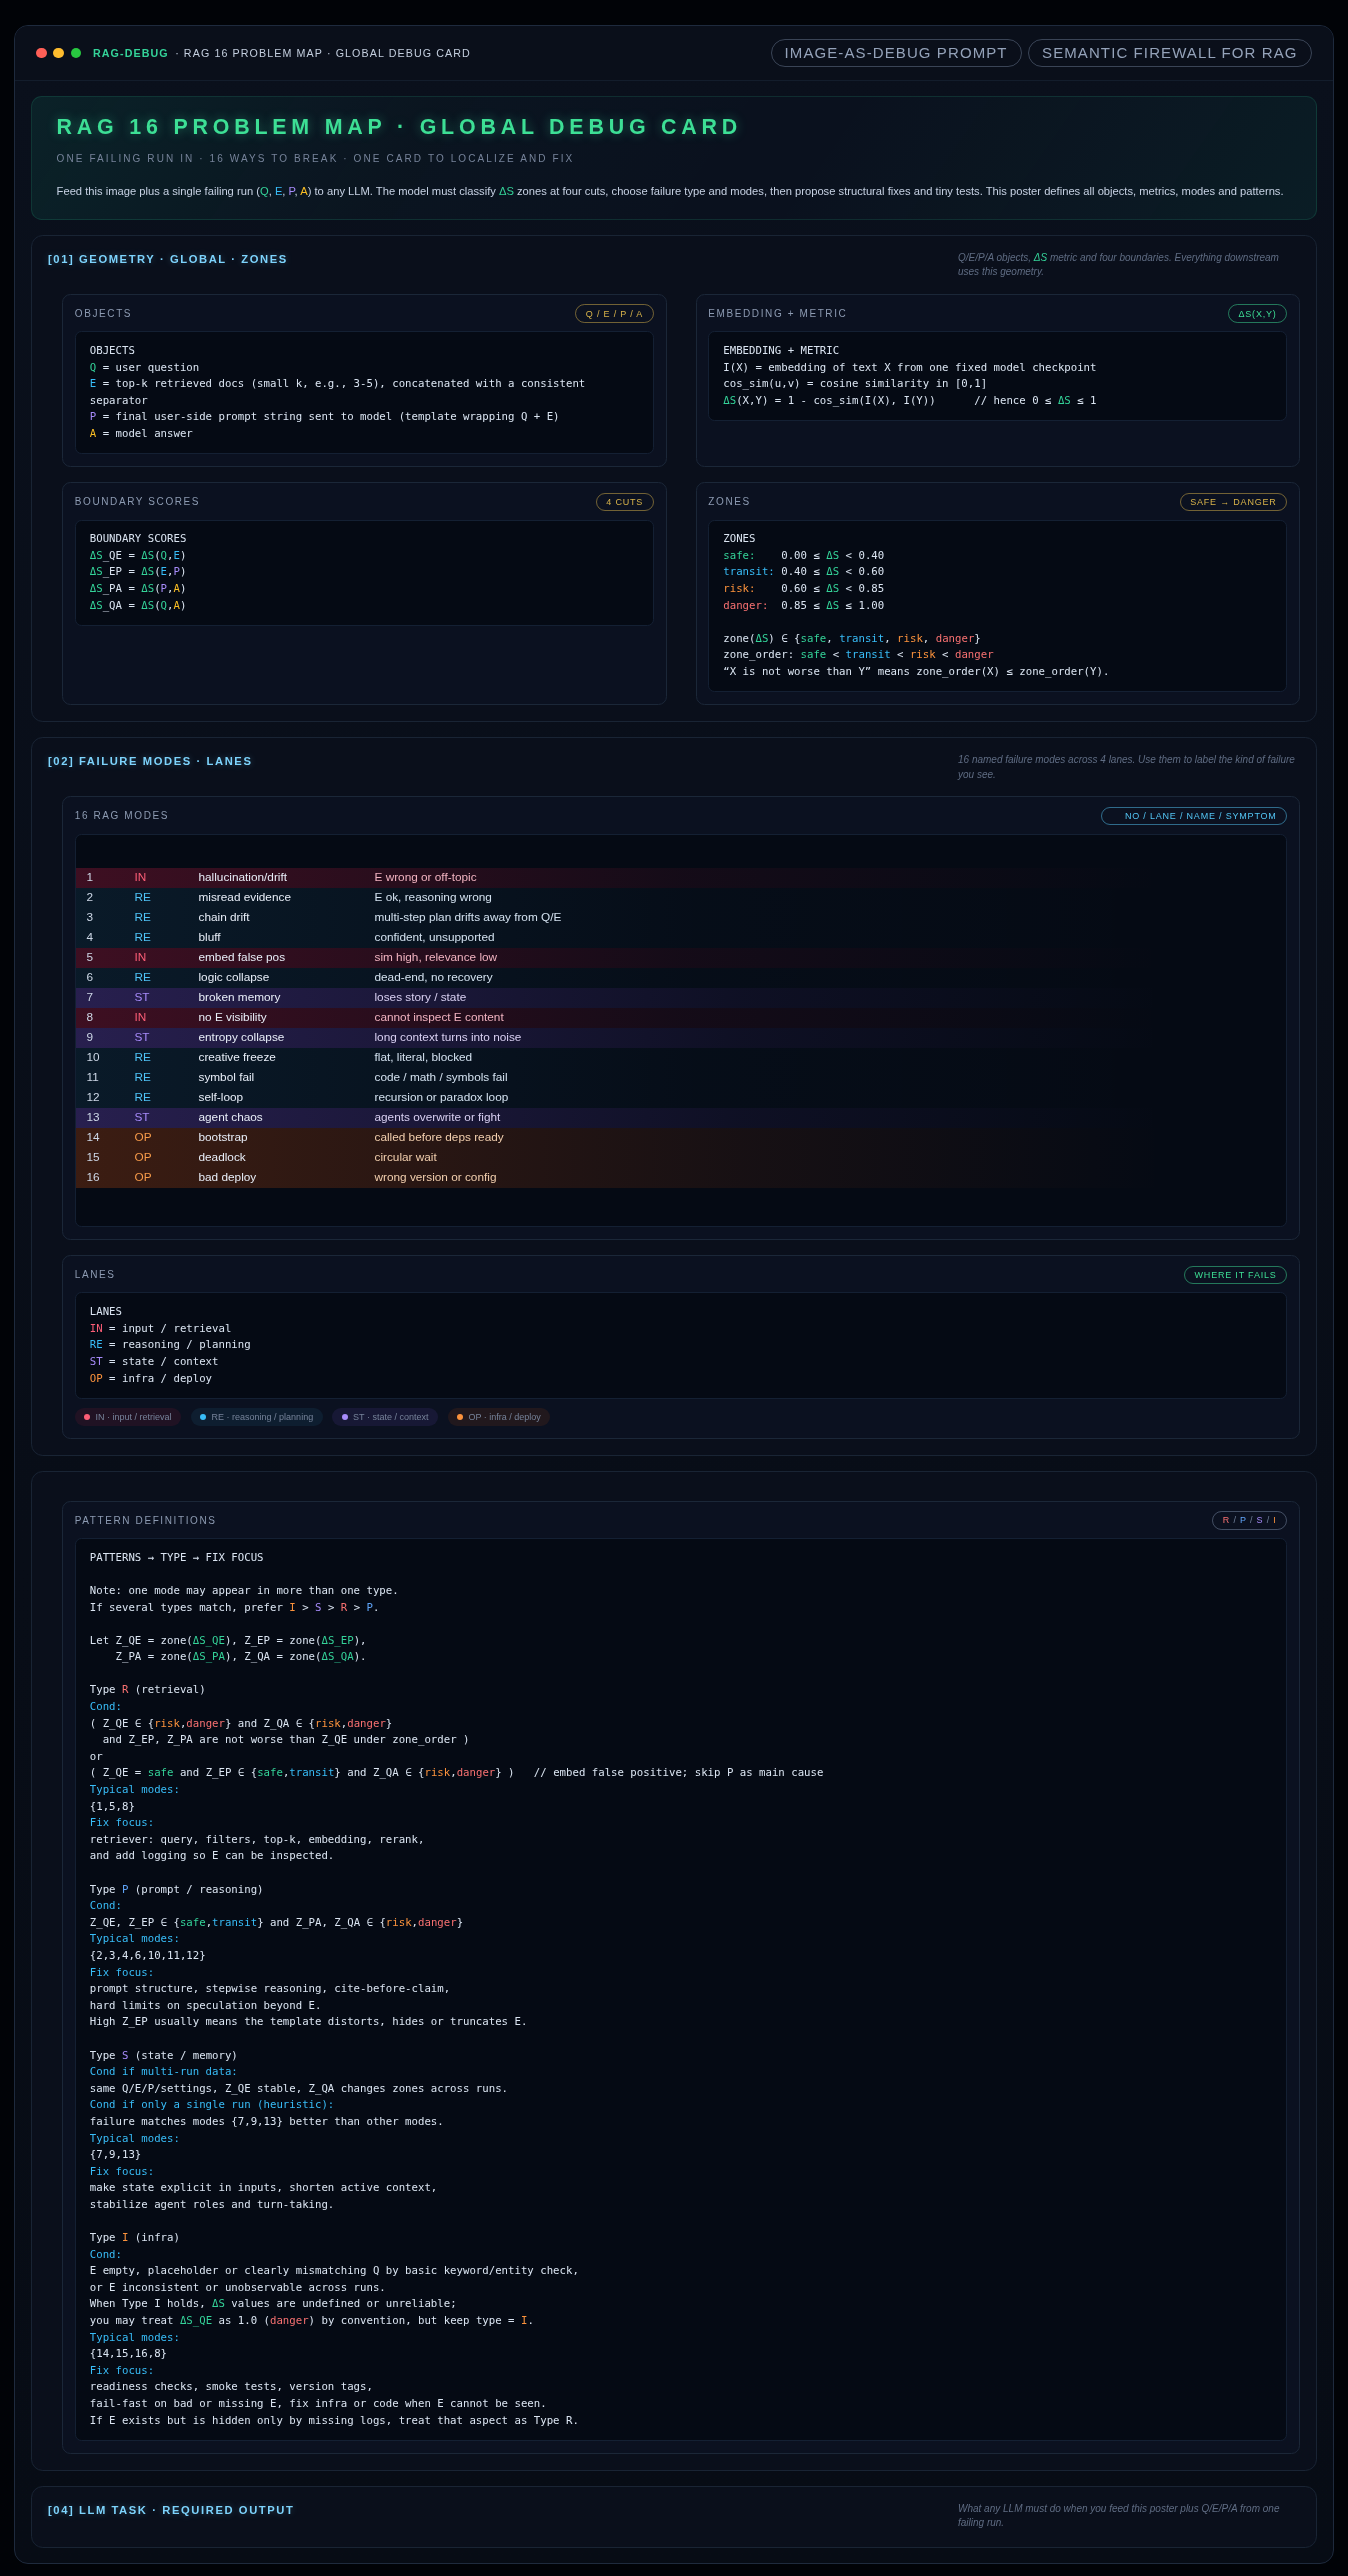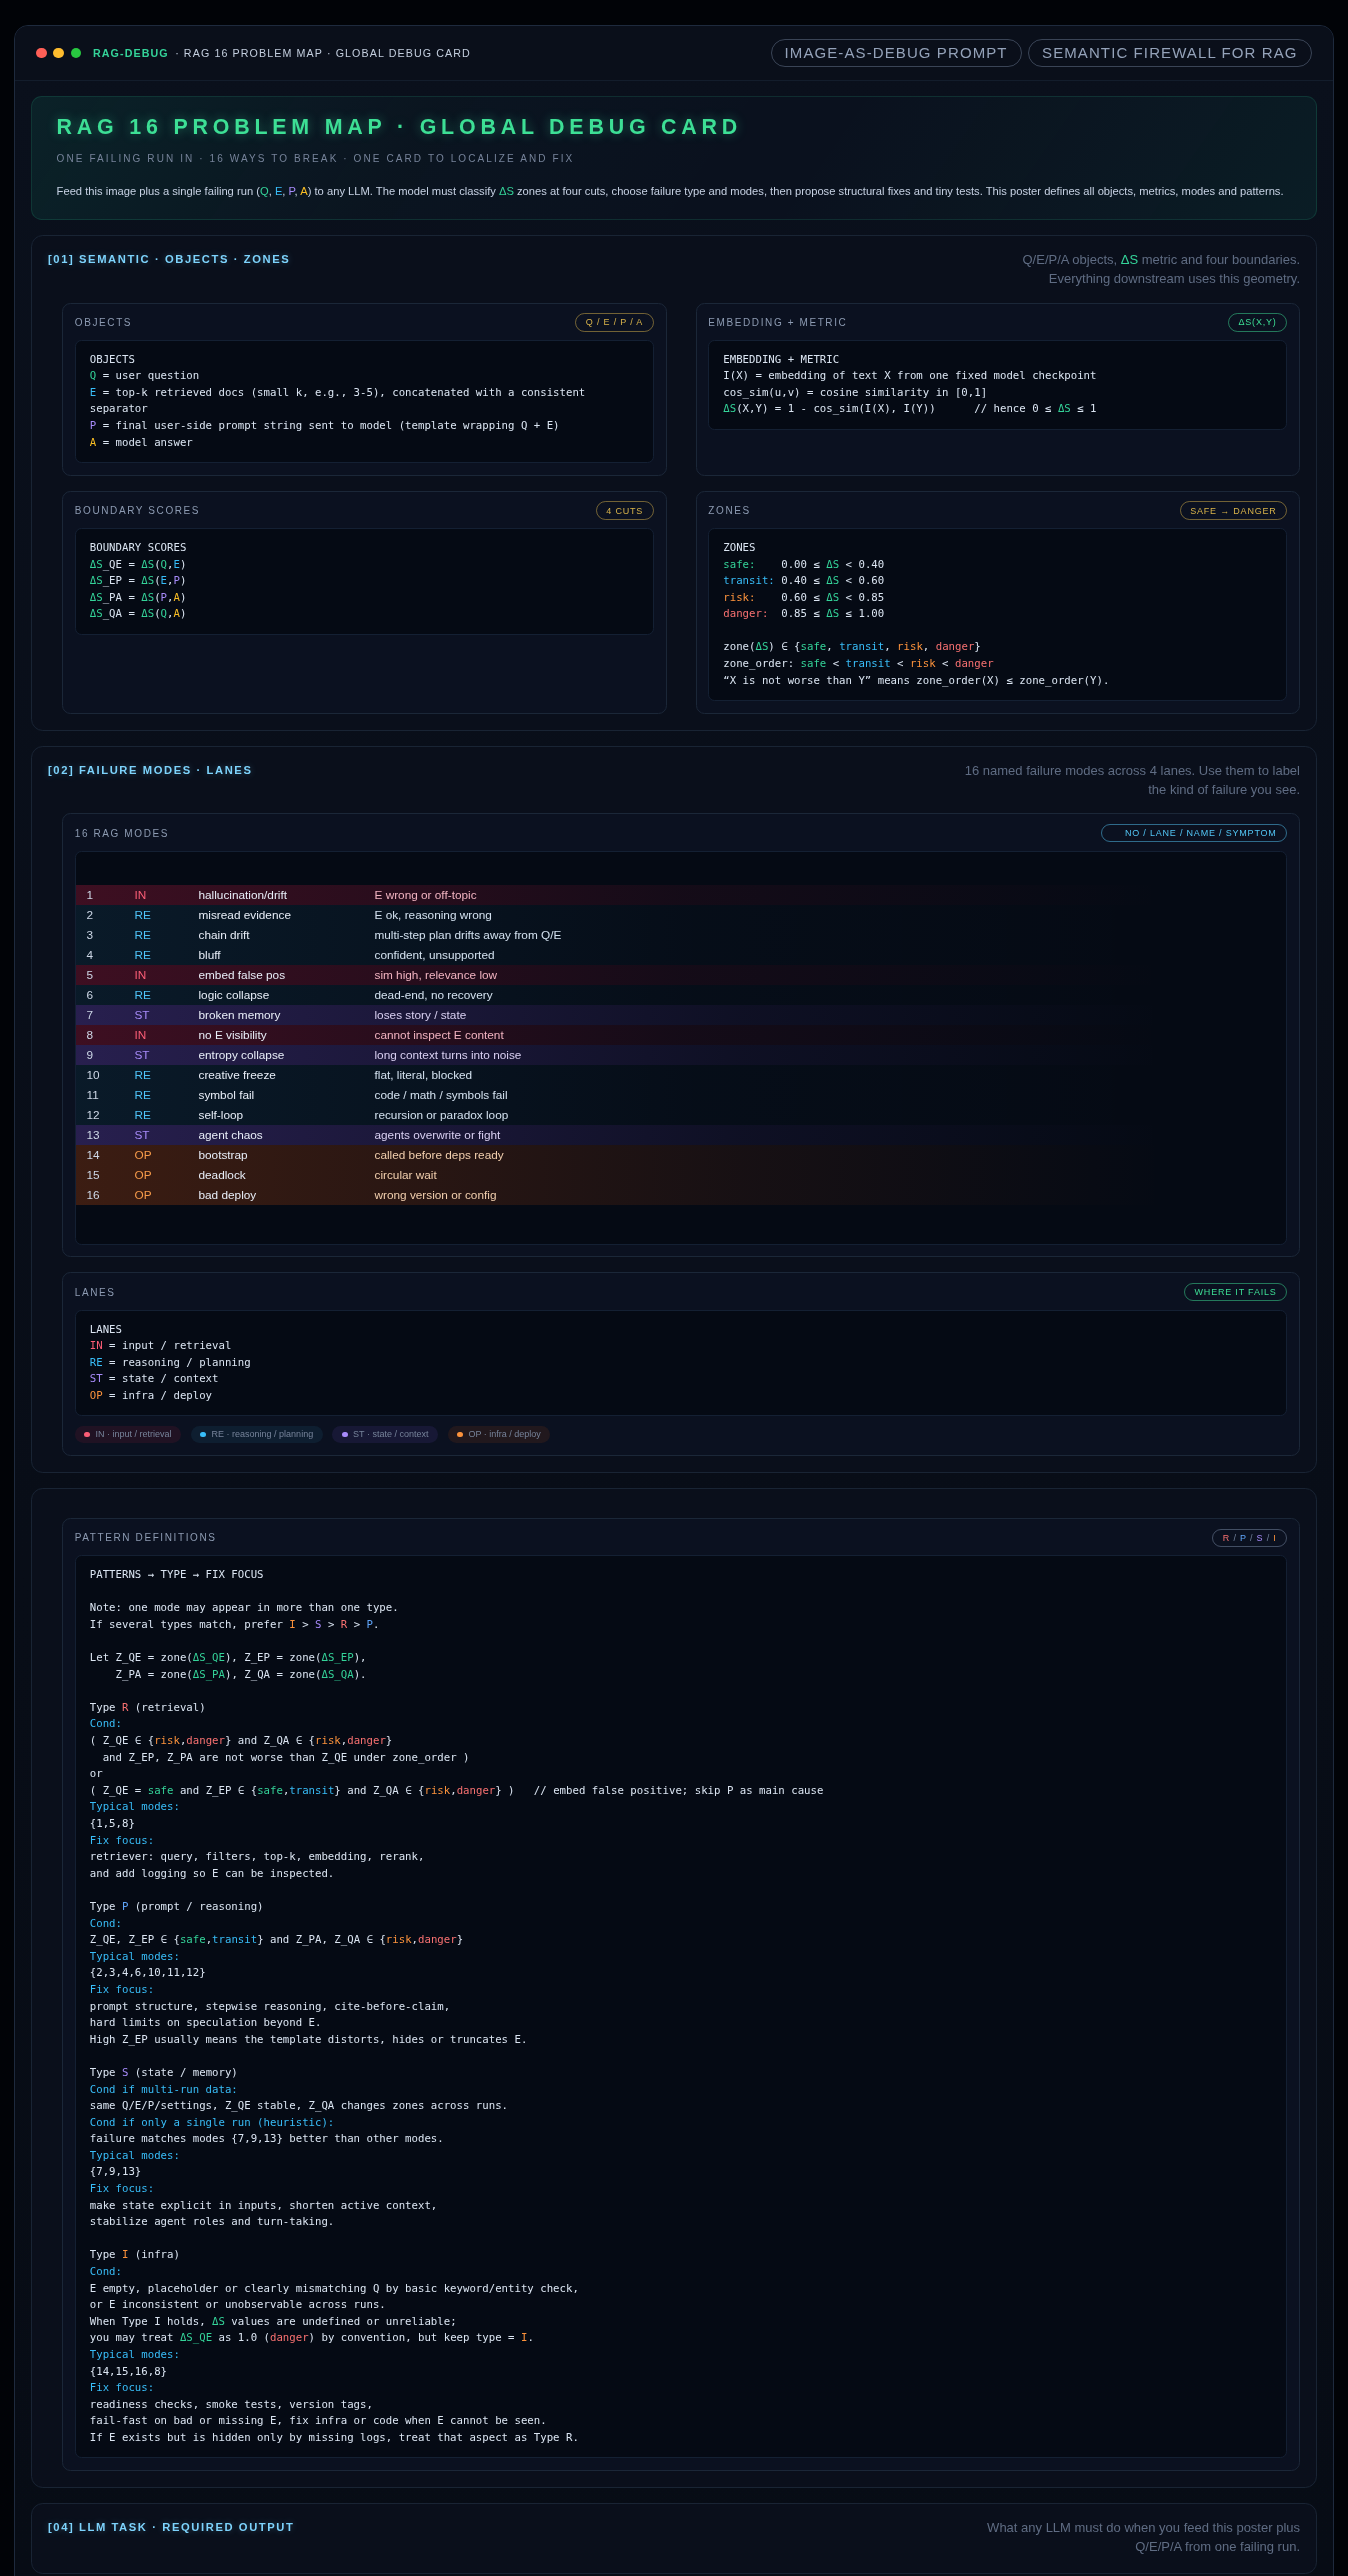--- a/index.html
+++ b/index.html
@@ -56,21 +56,21 @@
     background: #0a0f1b;
     border: 0.5px solid #192434;
     border-radius: 11.8px;
     padding: 15px 16px 16px;
   }
   .shead { display:flex; justify-content:space-between; align-items:flex-start; gap:21.4px; }
   .stitle {
     color:#7dd3fc; font-size:11.2px; letter-spacing:1.6px; font-weight:bold;
     text-shadow: 0 0 7.5px rgba(125,211,252,.30); white-space:nowrap; padding-top:2.1px;
   }
-  .snote { color:#5f6c83; font-size:13px; line-height:1.45; text-align:right; max-width:342px; }
+  .snote { color:#5f6c83; font-size:10px; line-height:1.45; max-width:342px;font-style:italic; }
   .pgrid { display:grid; grid-template-columns:1fr 1fr; gap:15px; margin-top:14px; }
   .pcol  { display:block; margin-top:14px; }
   .panel {
     background:#0b1120; border:0.5px solid #1b2738; border-radius:8.5px;
     padding: 9.6px 11.8px 11.8px;
     margin-left: 14px;
   }
   .phead { display:flex; justify-content:space-between; align-items:center; gap:10.7px; }
   .plabel { color:#8d9bb2; font-size:10px; letter-spacing:1.6px; }
   .badge {
@@ -143,21 +143,21 @@
   </div>
 
   <div class="hero">
     <div class="hero-title">RAG 16 PROBLEM MAP · GLOBAL DEBUG CARD</div>
     <div class="hero-sub">ONE FAILING RUN IN · 16 WAYS TO BREAK · ONE CARD TO LOCALIZE AND FIX</div>
     <div class="hero-intro">Feed this image plus a single failing run (<span style="color: rgb(52, 211, 153);">Q</span>, <span style="color: rgb(56, 189, 248);">E</span>, <span style="color: rgb(167, 139, 250);">P</span>, <span style="color: rgb(251, 191, 36);">A</span>) to any LLM. The model must classify <span style="color: rgb(52, 211, 153);">ΔS</span> zones at four cuts, choose failure type and modes, then propose structural fixes and tiny tests. This poster defines all objects, metrics, modes and patterns.</div>
   </div>
 
   <div class="section">
     <div class="shead">
-      <div class="stitle"><span>[01]</span> <span>SEMANTIC · OBJECTS · ZONES</span></div>
+      <div class="stitle"><span>[01]</span> <span>GEOMETRY · GLOBAL · ZONES</span></div>
       <div class="snote">Q/E/P/A objects, <span style="color: rgb(52, 211, 153);">ΔS</span> metric and four boundaries. Everything downstream uses this geometry.</div>
     </div>
     <div class="pgrid">
       <div class="panel">
         <div class="phead">
           <span class="plabel">OBJECTS</span>
           <span class="badge gold"><span>Q / E / P / A</span></span>
         </div>
         <div class="codeblock"><div class="cl">OBJECTS</div><div class="cl"><span style="color: rgb(52, 211, 153);">Q</span> = user question</div><div class="cl"><span style="color: rgb(56, 189, 248);">E</span> = top-k retrieved docs (small k, e.g., 3-5), concatenated with a consistent separator</div><div class="cl"><span style="color: rgb(167, 139, 250);">P</span> = final user-side prompt string sent to model (template wrapping Q + E)</div><div class="cl"><span style="color: rgb(251, 191, 36);">A</span> = model answer</div></div>
       </div>

